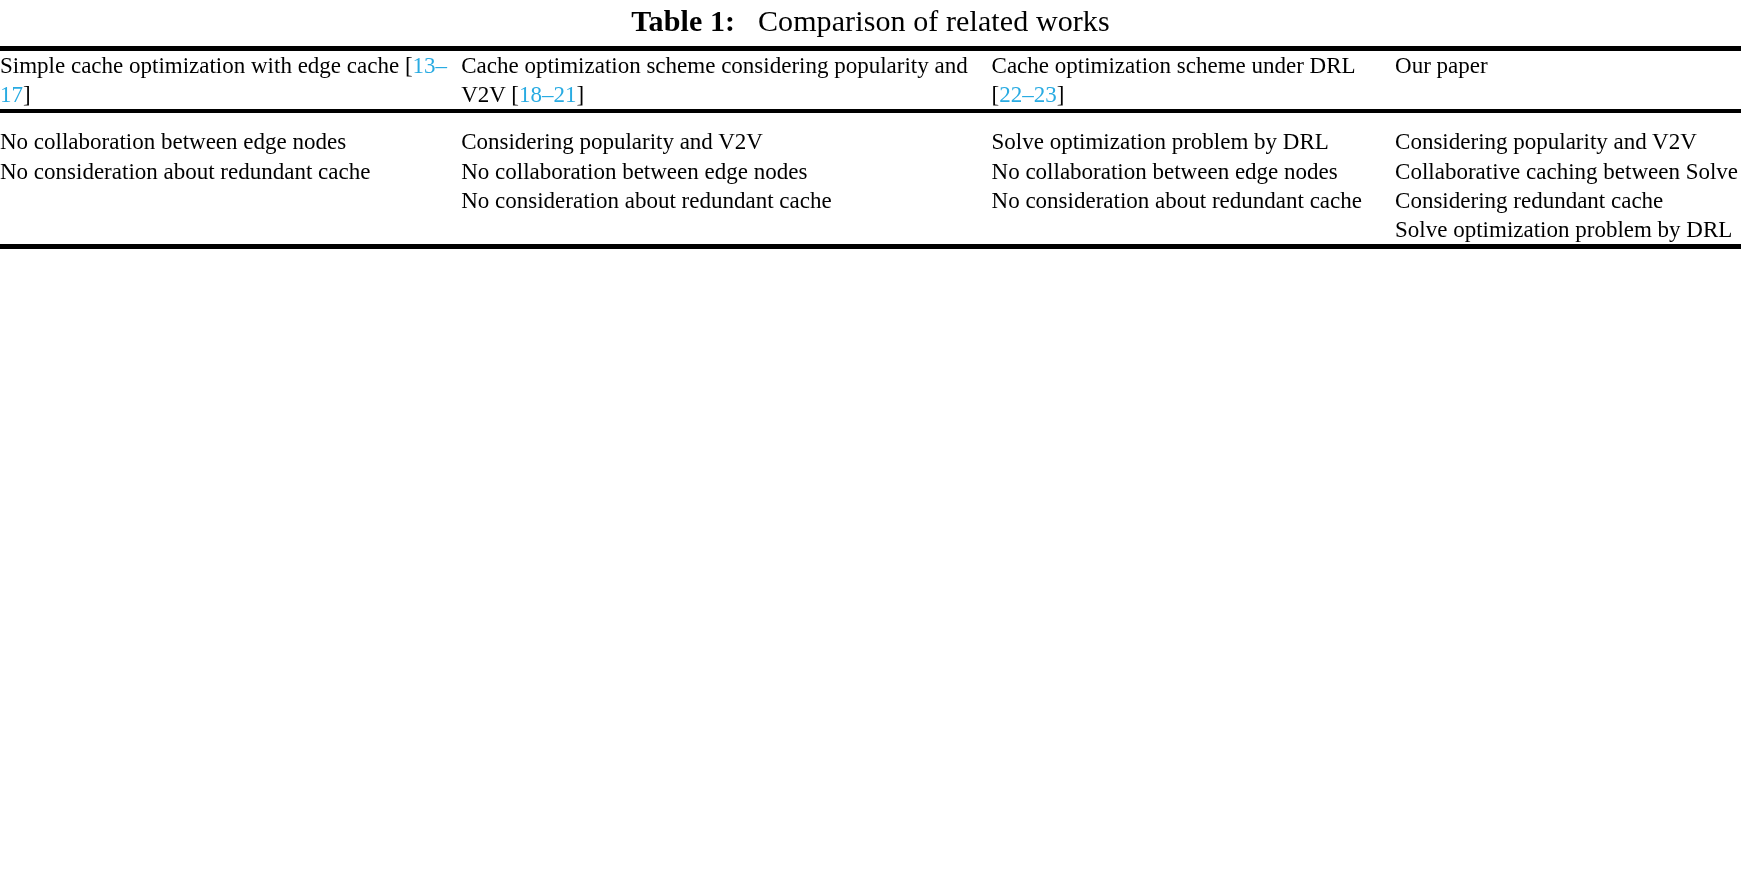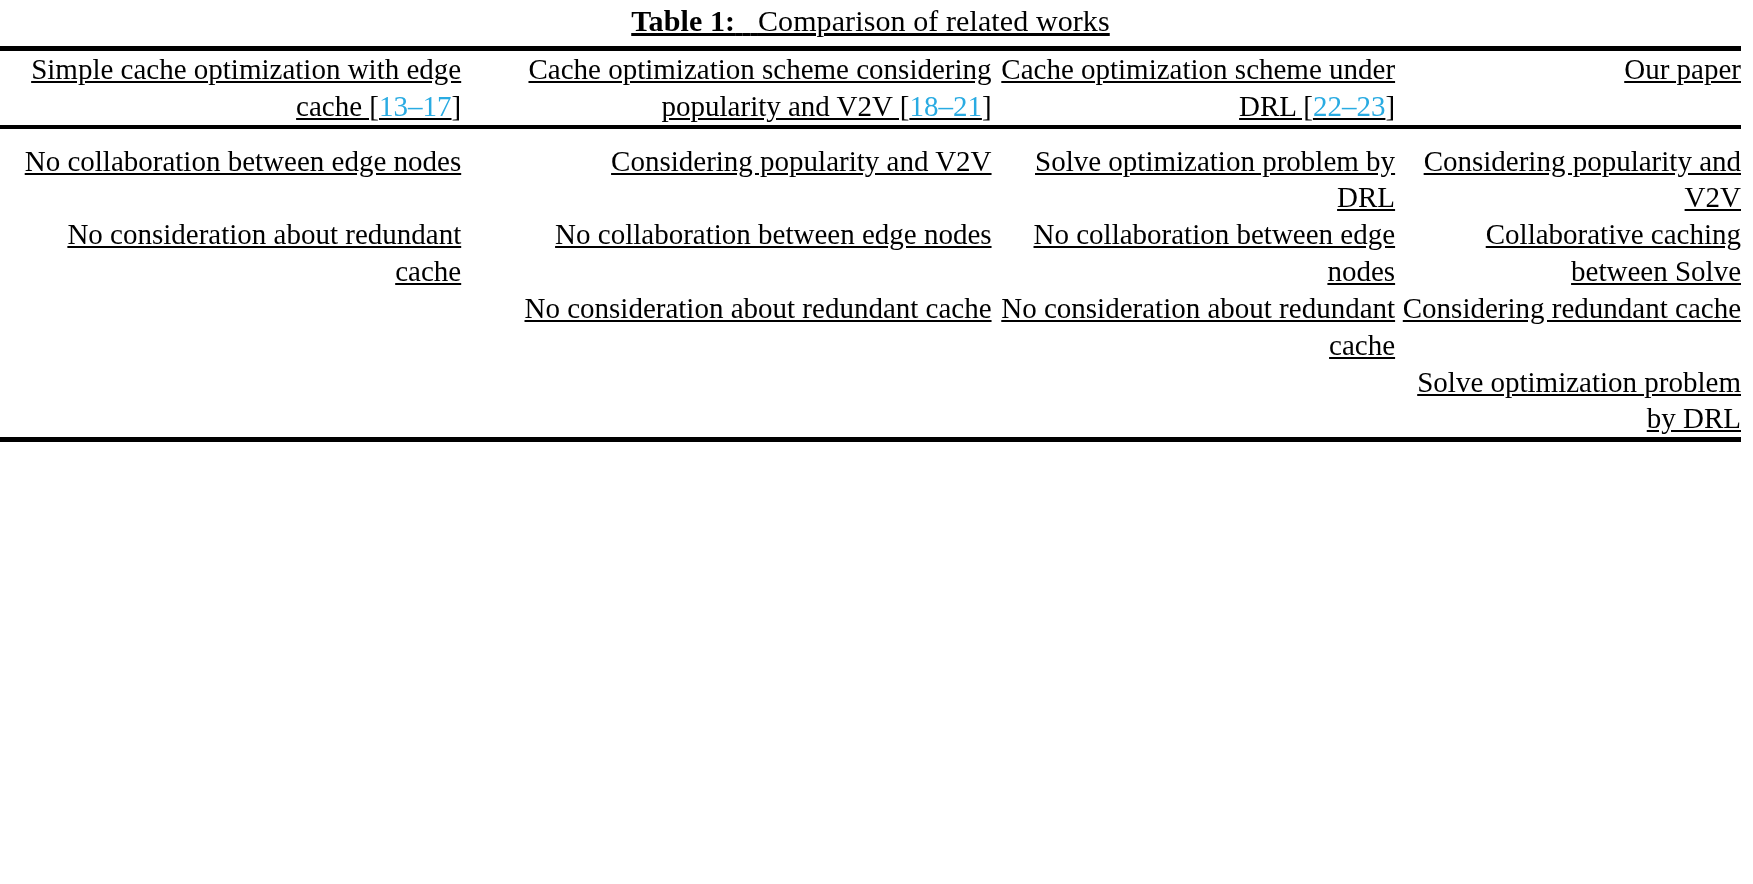--- a/index.html
+++ b/index.html
@@ -13,21 +13,20 @@
     font-family: "Liberation Serif", "DejaVu Serif", serif;
     color: #000000;
     overflow: hidden;
   }
 
   .page {
     width: 1741px;
     height: 884px;
     position: relative;
     box-sizing: border-box;
-    text-decoration: underline;
   }
 
   
   .caption {
     text-align: center;
     font-size: 30px;
     line-height: 1.0;
     padding-top: 6px;
     padding-bottom: 10px;
     letter-spacing: 0.1px;
@@ -47,23 +46,23 @@
 
   
   table.cmp {
     width: 100%;
     border-collapse: collapse;
     table-layout: fixed;
   }
   table.cmp td,
   table.cmp th {
     vertical-align: top;
-    text-align: right;
+    text-align: left;
     font-weight: normal;
-    font-size: 29px;
+    font-size: 23px;
     line-height: 1.27;
     padding: 0;
     word-wrap: break-word;
   }
 
   .col1 { width: 400px; }
   .col2 { width: 460px; }
   .col3 { width: 350px; }
   .col4 { width: 300px; }
 

